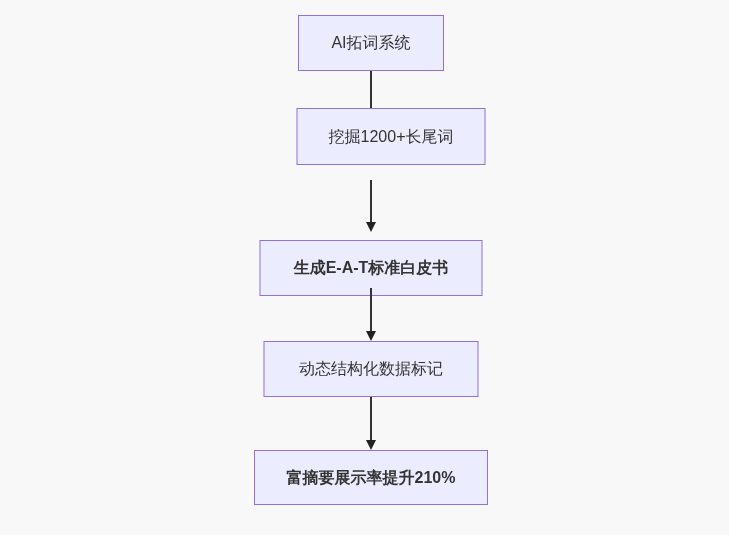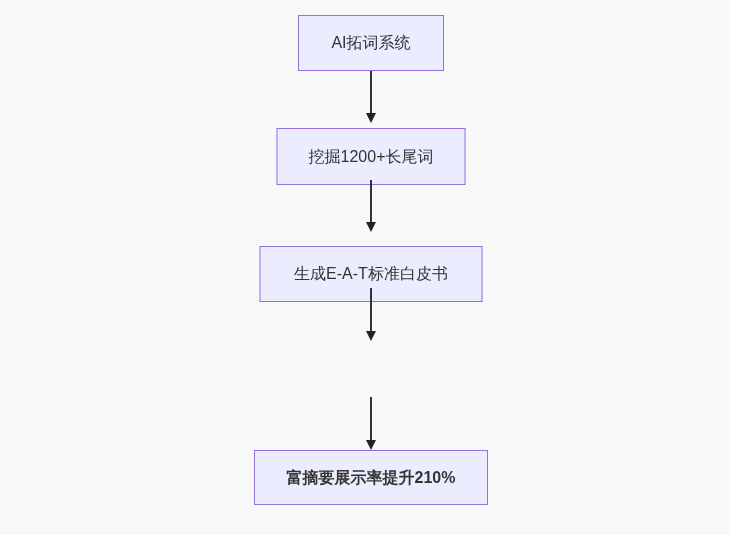--- a/index.html
+++ b/index.html
@@ -28,22 +28,22 @@
     box-sizing: border-box;
     display: flex;
     align-items: center;
     justify-content: center;
     color: #333333;
     font-size: 16px;
     line-height: 1;
     white-space: nowrap;
   }
   .node-1 { top: 15px;  width: 146px; }
-  .node-2 { top: 128px; width: 189px; height: 57px; }
-  .node-3 { top: 246px; width: 223px; }
+  .node-2 { top: 108px; width: 189px; height: 57px; margin-left: 20px; }
+  .node-3 { top: 240px; width: 223px; font-weight: bold; }
   .node-4 { top: 341px; width: 215px; }
   .node-5 { top: 450px; width: 234px; height: 55px; font-weight: bold; }
 
   .flow-arrow {
     position: absolute;
     left: 371px;
     transform: translateX(-50%);
     display: flex;
     flex-direction: column;
     align-items: center;
@@ -90,20 +90,23 @@
 
   <div class="flow-node node-3">
     <span>生成E-A-T标准白皮书</span>
   </div>
 
   <div class="flow-arrow arrow-3">
     <div class="arrow-line"></div>
     <div class="arrow-head"></div>
   </div>
 
+  <div class="flow-node node-4">
+    <span>动态结构化数据标记</span>
+  </div>
 
   <div class="flow-arrow arrow-4">
     <div class="arrow-line"></div>
     <div class="arrow-head"></div>
   </div>
 
   <div class="flow-node node-5">
     <span>富摘要展示率提升210%</span>
   </div>
 

